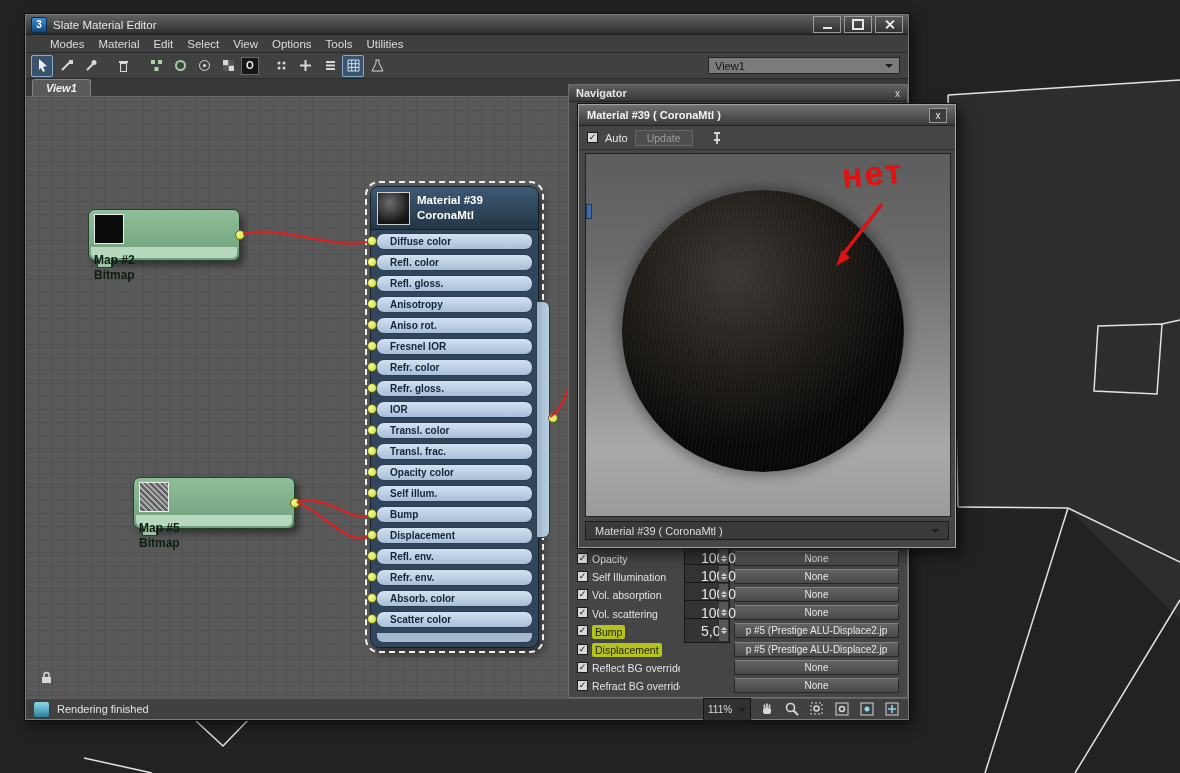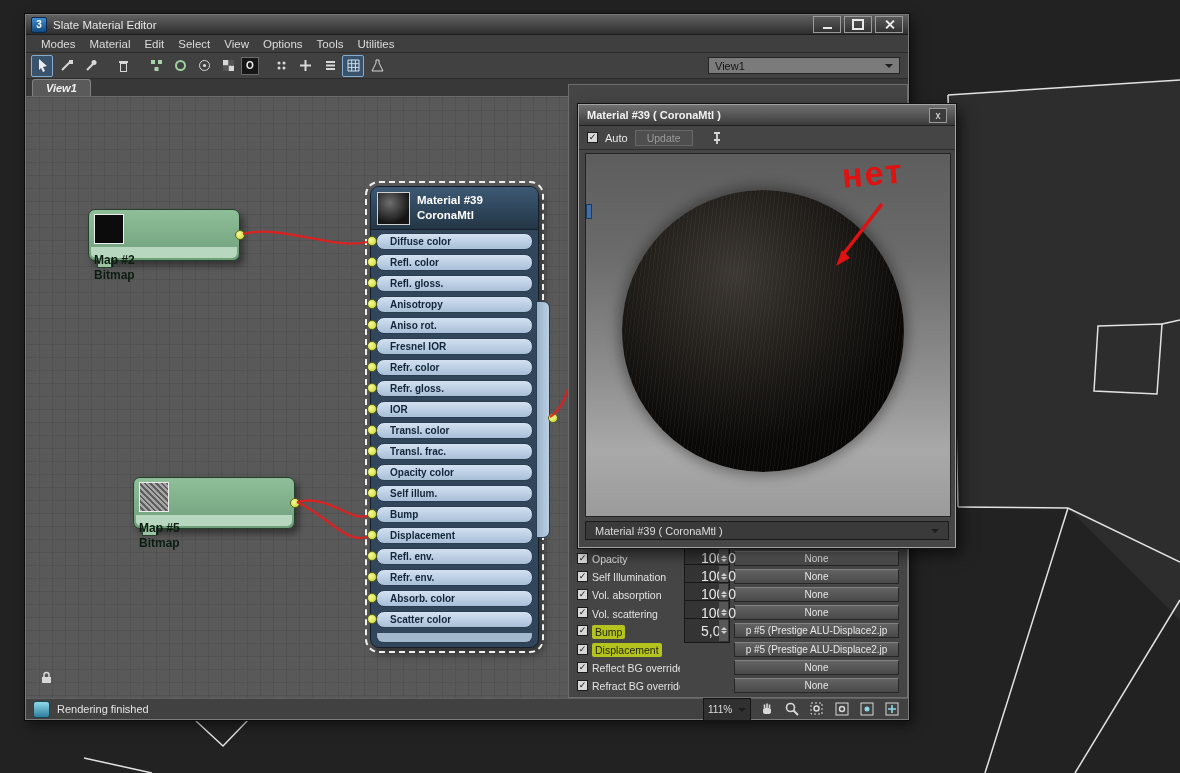--- a/index.html
+++ b/index.html
@@ -19,21 +19,21 @@
   .winbtns{display:flex;gap:3px;}
   .wbtn{width:26px;height:15px;background:linear-gradient(#585858,#323232);border:1px solid #9a9a9a;
         display:flex;align-items:center;justify-content:center;position:relative;}
   .minus{width:9px;height:2px;background:#e8e8e8;margin-top:7px;}
   .maxsq{width:8px;height:7px;border:2px solid #e8e8e8;}
   .xx{position:relative;width:11px;height:11px;}
   .xx::before,.xx::after{content:"";position:absolute;left:5px;top:0;width:2px;height:11px;background:#eee;}
   .xx::before{transform:rotate(45deg);} .xx::after{transform:rotate(-45deg);}
 
   .menubar{position:absolute;left:0;top:20px;width:100%;height:18px;box-sizing:border-box;background:#3f3f3f;
-           border-bottom:1px solid #2a2a2a;display:flex;align-items:center;padding:0 8px;}
+           border-bottom:1px solid #2a2a2a;display:flex;align-items:center;padding:0 17px;}
   .menu{color:#dcdcdc;font-size:11.5px;padding:1px 7px;cursor:default;}
 
   .toolbar{position:absolute;left:0;top:38px;width:100%;height:26px;box-sizing:border-box;background:#414141;
            border-bottom:1px solid #2b2b2b;display:flex;align-items:center;padding:0 5px;gap:2px;}
   .tico{width:20px;height:20px;display:flex;align-items:center;justify-content:center;border:1px solid transparent;border-radius:2px;}
   .tico.pressed{background:#39536d;border-color:#83accf;}
   .tsep{width:7px;height:18px;}
   .oico{width:16px;height:16px;background:#161616;border:1px solid #6a6a6a;color:#eee;font-size:10px;font-weight:bold;
         display:flex;align-items:center;justify-content:center;}
   .viewcombo{margin-left:auto;margin-right:3px;width:192px;height:17px;background:#7b7b7b;border:1px solid #242424;
@@ -416,20 +416,24 @@
 
       <div class="lockico">
         <svg width="15" height="15">
             <rect x="3" y="7" width="9" height="6" fill="#d8d8d8"></rect>
             <path d="M5 7 V5 a2.5 2.5 0 0 1 5 0 V7" fill="none" stroke="#d8d8d8" stroke-width="1.5"></path>
           </svg>
       </div>
     </div>
 
     <div class="navigator">
+      <div class="navtitle">
+        <span>Navigator</span>
+        <span class="navx"></span>
+      </div>
 
       <div class="params">
         <div class="prow">
           <span class="pcheck"></span>
           <span class="pcell"><span class="plabel">Opacity</span></span>
           <span class="pspin">
               <span>100,0</span>
               <span class="spinb">
                 <i class="up"></i>
                 <i class="dn"></i>

